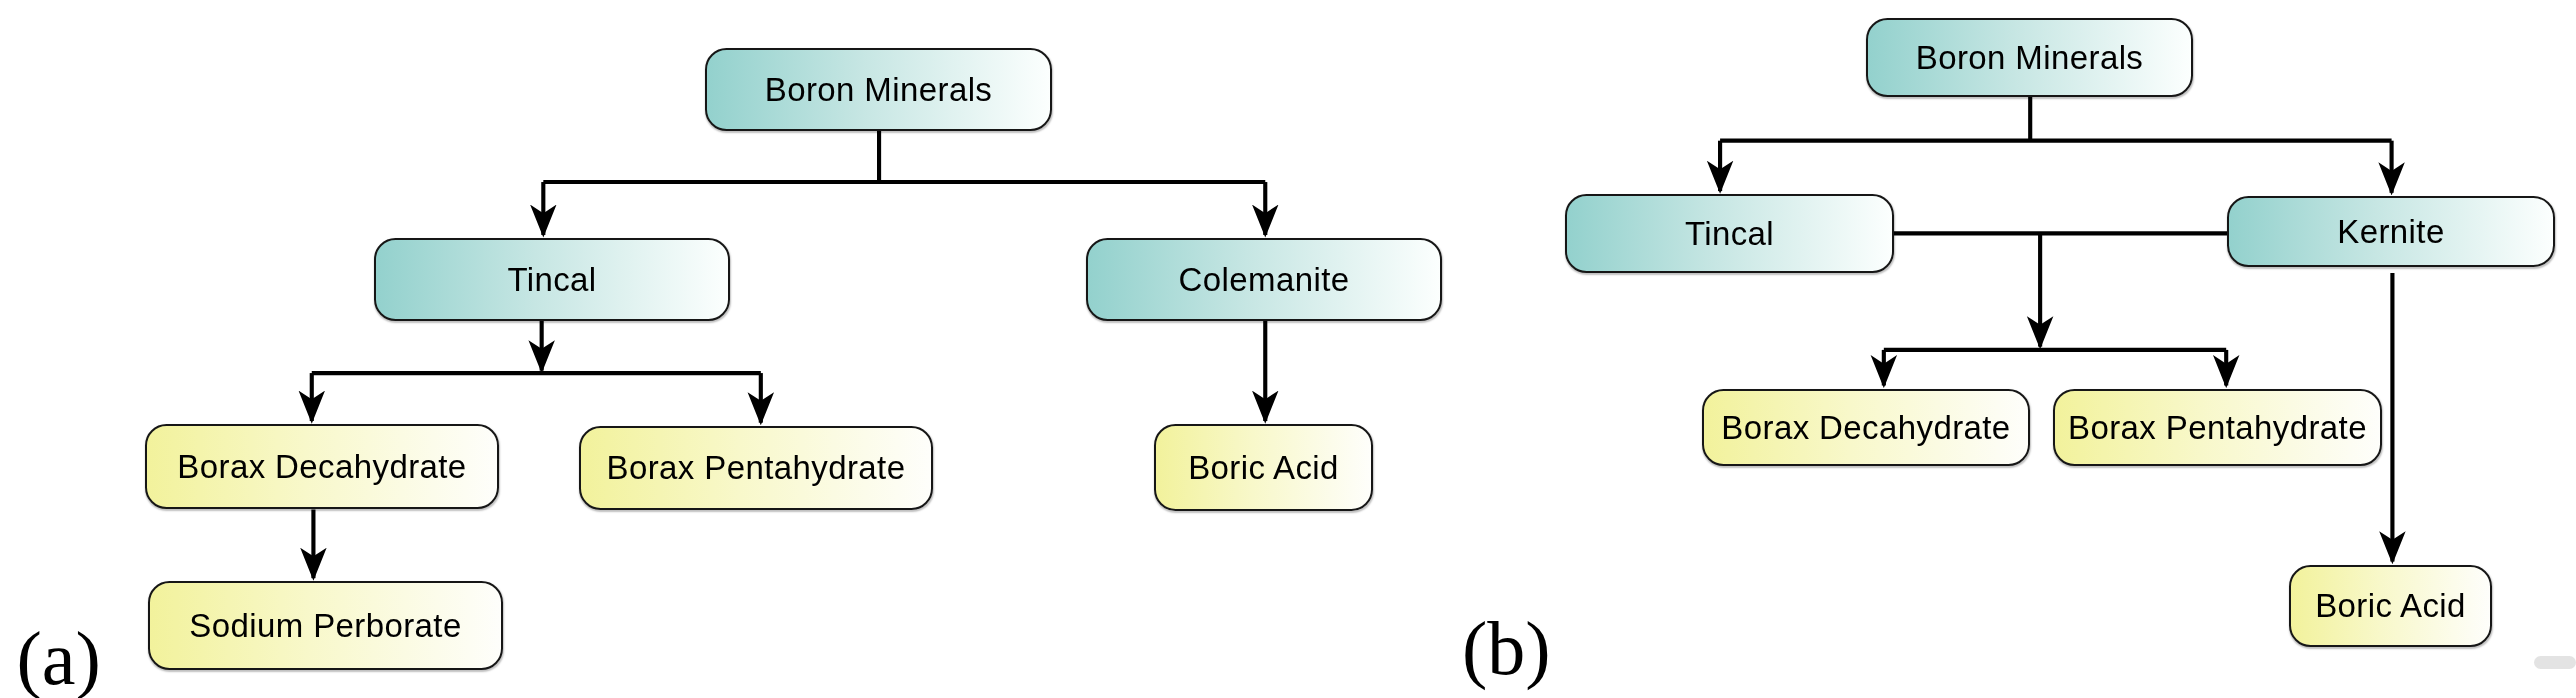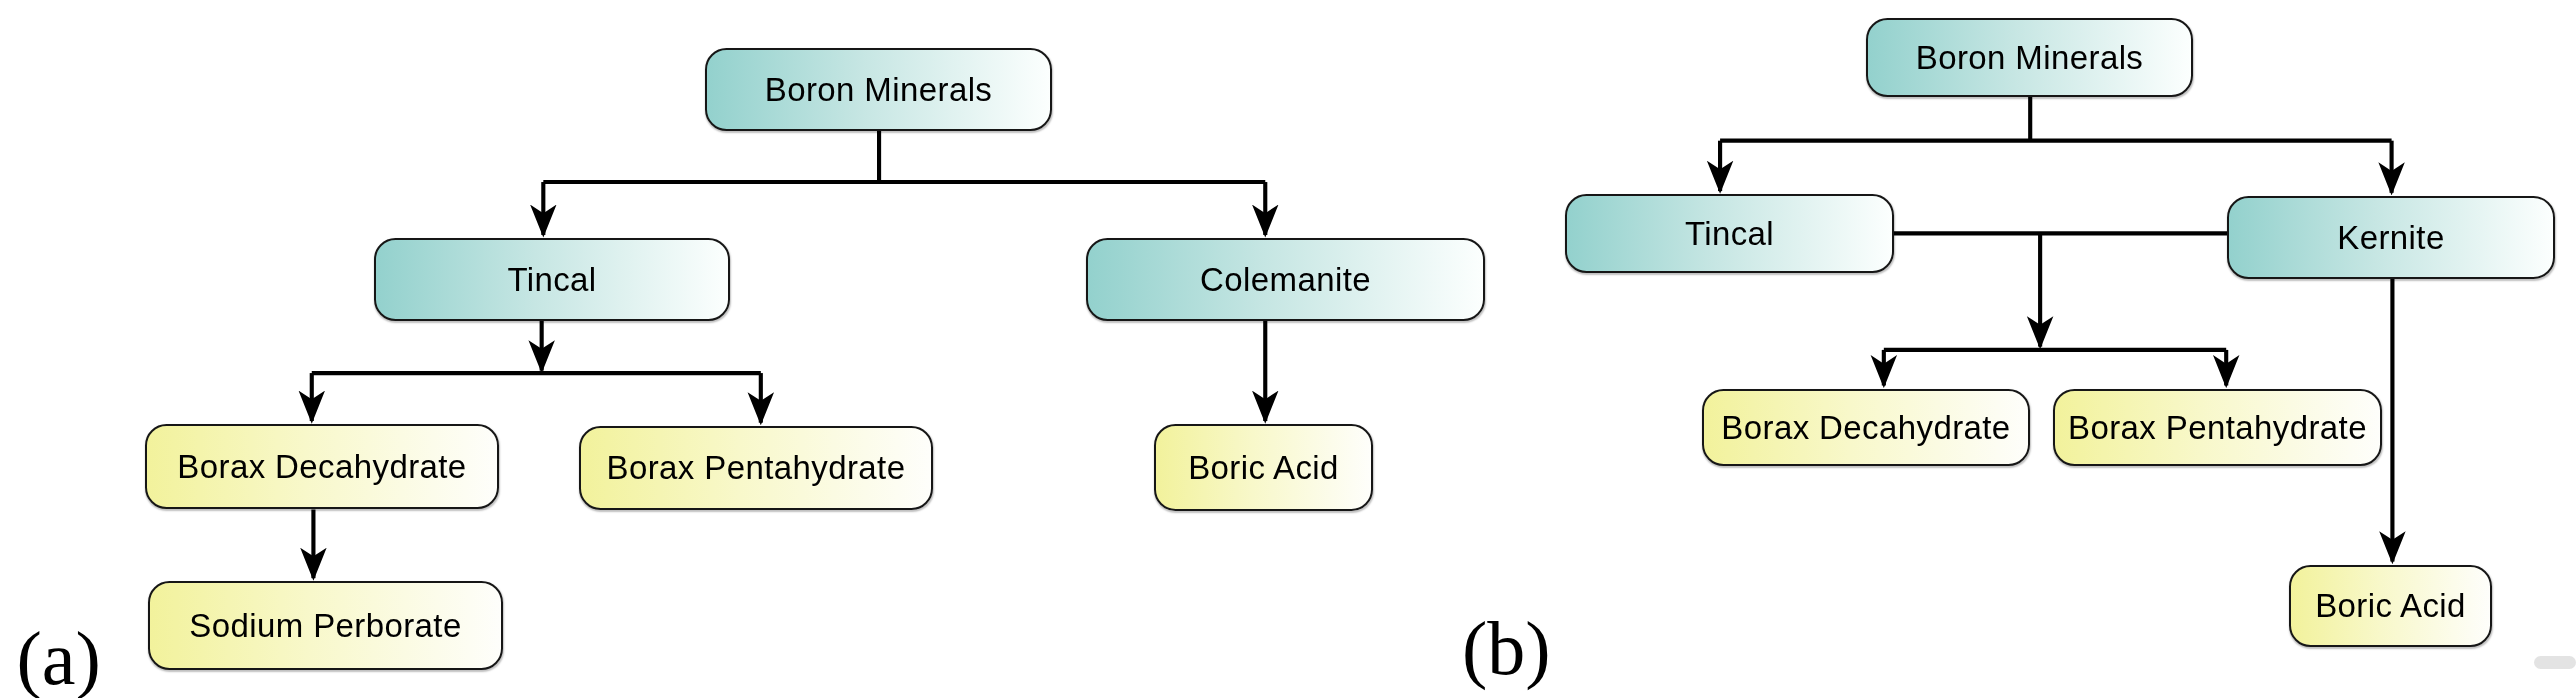--- a/index.html
+++ b/index.html
@@ -69,21 +69,21 @@
       <path d="M2893,330 V679" marker-end="url(#arrow)"></path>
     </g>
   </svg>
 
   <div class="node node-mineral" style="left:705px;top:48px;width:347px;height:83px;">
     <span>Boron Minerals</span>
   </div>
   <div class="node node-mineral" style="left:374px;top:238px;width:356px;height:83px;">
     <span>Tincal</span>
   </div>
-  <div class="node node-mineral" style="left:1086px;top:238px;width:399px;height:83px;text-align:center;">
+  <div class="node node-mineral" style="left:1086px;top:238px;width:356px;height:83px;text-align:center;">
     <span>Colemanite</span>
   </div>
   <div class="node node-product" style="left:145px;top:424px;width:354px;height:85px;">
     <span>Borax Decahydrate</span>
   </div>
   <div class="node node-product" style="left:579px;top:426px;width:354px;height:84px;">
     <span>Borax Pentahydrate</span>
   </div>
   <div class="node node-product" style="left:1154px;top:424px;width:219px;height:87px;">
     <span>Boric Acid</span>
@@ -92,21 +92,21 @@
     <span>Sodium Perborate</span>
   </div>
   <div class="panel-label" style="left:16.5px;top:620px;">(a)</div>
 
   <div class="node node-mineral" style="left:1866px;top:18px;width:327px;height:79px;">
     <span>Boron Minerals</span>
   </div>
   <div class="node node-mineral" style="left:1565px;top:194px;width:329px;height:79px;">
     <span>Tincal</span>
   </div>
-  <div class="node node-mineral" style="left:2227px;top:196px;width:328px;height:83px;">
+  <div class="node node-mineral" style="left:2227px;top:196px;width:328px;height:71px;">
     <span>Kernite</span>
   </div>
   <div class="node node-product" style="left:1702px;top:389px;width:328px;height:77px;">
     <span>Borax Decahydrate</span>
   </div>
   <div class="node node-product" style="left:2053px;top:389px;width:329px;height:77px;">
     <span>Borax Pentahydrate</span>
   </div>
   <div class="node node-product" style="left:2289px;top:565px;width:203px;height:82px;">
     <span>Boric Acid</span>

